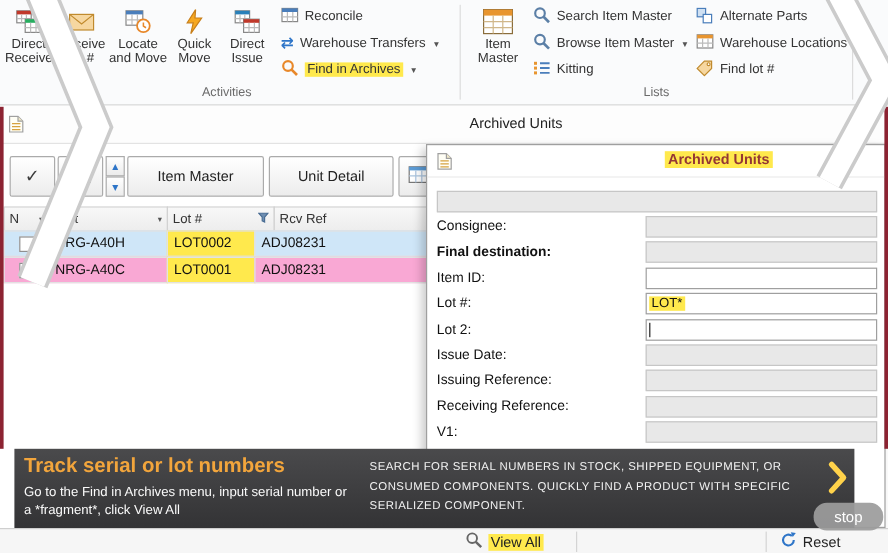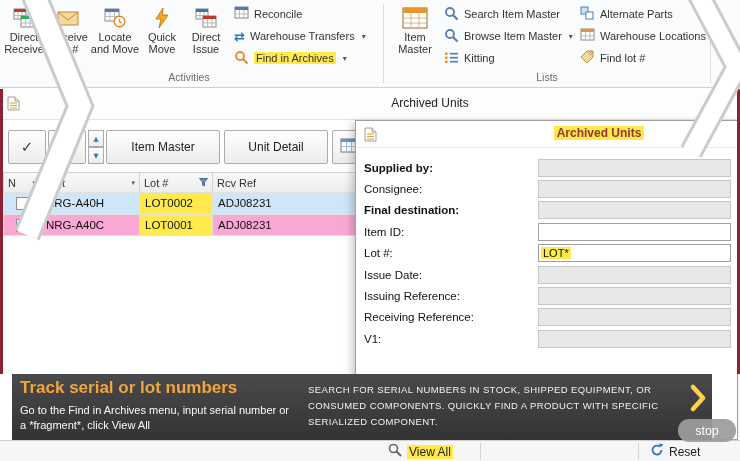--- a/index.html
+++ b/index.html
@@ -303,21 +303,21 @@
 
   <div class="thead">
     <div class="th" style="width:38px;justify-content:center">
       <span>N</span>
       <span class="hcaret glyph">▾</span>
     </div>
     <div class="th" style="width:100px">
       <span>Part</span>
       <span class="hcaret glyph">▾</span>
     </div>
-    <div class="th" style="width:74px">
+    <div class="th" style="width:90px">
       <span>Lot #</span>
       <span class="hcaret"><svg width="9" height="9">
             <path d="M0.5 0.5 h8 l-3 3.5 v4 l-2 -1 v-3 z" fill="#6d8db0" stroke="#4a6d94"></path>
           </svg></span>
     </div>
     <div class="th" style="width:162px">
       <span>Rcv Ref</span>
     </div>
   </div>
 
@@ -349,39 +349,45 @@
             <path d="M8 1 v4 h4" fill="#f0e8c8" stroke="#a0a0a0"></path>
             <line x1="3" y1="7" x2="10" y2="7" stroke="#d6a23f"></line>
             <line x1="3" y1="9.5" x2="10" y2="9.5" stroke="#d6a23f"></line>
             <line x1="3" y1="12" x2="10" y2="12" stroke="#d6a23f"></line>
           </svg>
       </span>
       <span class="dtitle-text">Archived Units</span>
     </div>
     <div class="flds">
       <div class="fld">
-        <span class="flbl b">Supplied by:</span>
         <span class="finp ro"></span>
       </div>
       <div class="fld">
         <span class="flbl">Consignee:</span>
         <span class="finp ro"></span>
       </div>
       <div class="fld">
         <span class="flbl b">Final destination:</span>
         <span class="finp ro"></span>
       </div>
       <div class="fld">
         <span class="flbl">Item ID:</span>
         <span class="finp"></span>
       </div>
       <div class="fld">
         <span class="flbl">Lot #:</span>
         <span class="finp">
             <span class="hltext">LOT*</span>
+          </span>
+      </div>
+      <div class="fld">
+        <span class="flbl">Lot 2:</span>
+        <span class="finp">
+            <span class="caretline"></span>
+            <span></span>
           </span>
       </div>
       <div class="fld">
         <span class="flbl">Issue Date:</span>
         <span class="finp ro"></span>
       </div>
       <div class="fld">
         <span class="flbl">Issuing Reference:</span>
         <span class="finp ro"></span>
       </div>

